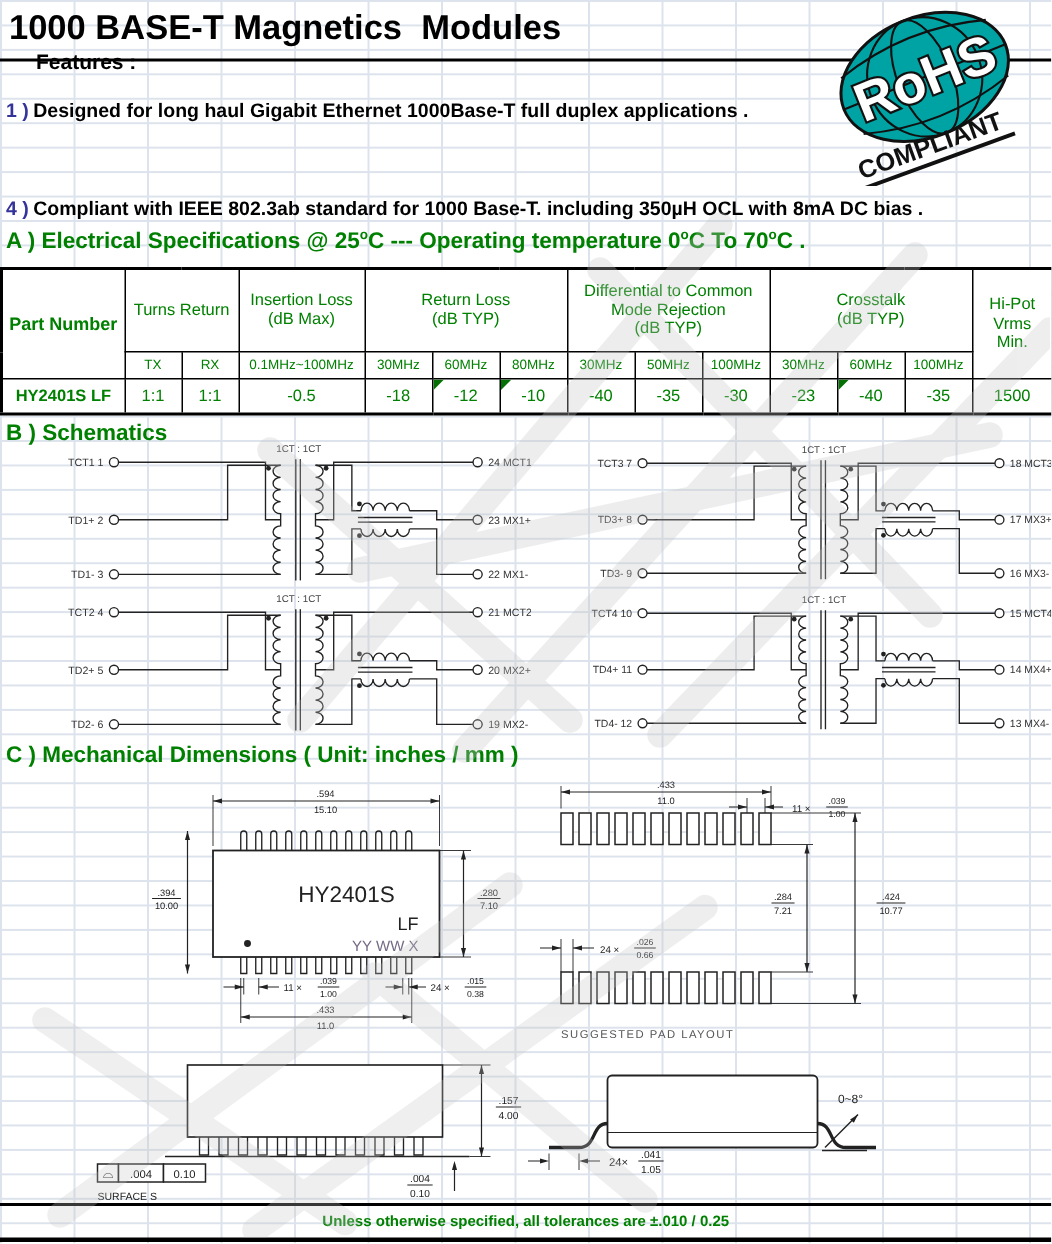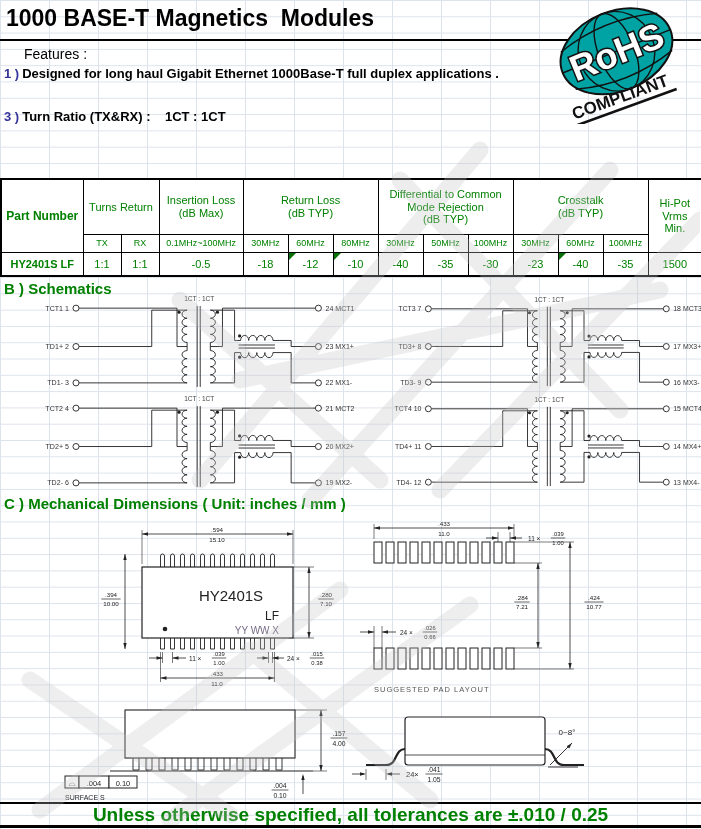--- a/index.html
+++ b/index.html
@@ -3,21 +3,21 @@
 <meta charset="utf-8">
 <style>
   html,body{margin:0;padding:0;background:#fff;}
   .page{position:relative;width:701px;height:829px;overflow:hidden;
     font-family:"Liberation Sans",sans-serif;color:#000;background:#fff;
     background-image:linear-gradient(to right,#dde3ec 1px,transparent 1px),
                      linear-gradient(to bottom,#dde3ec 1px,transparent 1px);
     background-size:49px 16.3px;}
   .title{position:absolute;left:6px;top:5px;font-size:23px;font-weight:bold;white-space:pre;}
   .title-rule{position:absolute;left:0;top:39px;width:701px;border-top:2px solid #000;}
-  .features-label{position:absolute;left:4px;top:46px;font-size:14px;font-weight:normal;padding-left:20px;}
+  .features-label{position:absolute;left:4px;top:33px;font-size:14px;font-weight:bold;padding-left:20px;}
   .feature{position:absolute;left:4px;font-size:13px;font-weight:bold;white-space:pre;}
   .feature .num{color:#333399;margin-right:3px;}
   .f1{top:66px}.f2{top:88px}.f3{top:109px}.f4{top:131px}
   .rohs{position:absolute;left:545px;top:0px;}
   .sec-heading{position:absolute;left:4px;font-size:15px;font-weight:bold;color:#008000;white-space:pre;}
   .sec-heading sup{font-size:9px;}
   #secA{top:151px}#secB{top:280px}#secC{top:495px}
   table.spec{position:absolute;left:0;top:178px;width:701px;border-collapse:collapse;table-layout:fixed;
     border:2px solid #000;background:#fff;}
   table.spec th,table.spec td{border:1px solid #000;color:#008000;text-align:center;
@@ -34,21 +34,21 @@
   .schematics{position:absolute;left:0;top:294px;width:701px;height:200px;
     display:grid;grid-template-columns:354px 347px;grid-template-rows:100px 100px;}
   .channel-svg{width:100%;height:100%;}
   .mech-top{position:absolute;left:95px;top:512px;}
   .mech-pad{position:absolute;left:338px;top:512px;}
   .mech-side{position:absolute;left:55px;top:698px;}
   .mech-end{position:absolute;left:350px;top:703px;}
   .footer{position:absolute;left:0;top:802px;width:701px;height:21px;
     border-top:2px solid #000;border-bottom:3px solid #000;
     display:flex;align-items:center;justify-content:center;
-    font-size:19px;font-weight:bold;color:#008000;}
+    font-size:10px;font-weight:bold;color:#008000;}
   .wm{position:absolute;pointer-events:none;z-index:9;}
   .wm path{stroke:#c6c6c6;stroke-width:17;stroke-linecap:round;fill:none;}
   .wm-mid{left:140px;top:80px;opacity:.30;}
   .wm-bot{left:10px;top:560px;opacity:.28;}
 </style>
 </head>
 <body>
 
 <div class="page">
 
@@ -65,38 +65,39 @@
       <path d="M160,260 L460,45"></path>
       <path d="M20,120 L220,255"></path>
       <path d="M240,90 L420,240"></path>
   </svg>
 
   <div class="title">1000 BASE-T Magnetics  Modules</div>
   <div class="title-rule"></div>
 
   <div class="features-label">Features :</div>
   <div class="feature f1"><span class="num">1 )</span><span>Designed for long haul Gigabit Ethernet 1000Base-T full duplex applications .</span></div>
-  <div class="feature f3"><span class="num">3 )</span><span>Turn Ratio (TX&amp;RX) :    1CT : 1CT</span></div>
+  <div class="feature f4"><span class="num">4 )</span><span>Compliant with IEEE 802.3ab standard for 1000 Base-T. including 350µH OCL with 8mA DC bias .</span></div>
 
   <svg class="rohs" width="152" height="124" viewBox="0 0 152 124">
     <g transform="rotate(-22 75 52)">
       <ellipse cx="72" cy="50" rx="58" ry="40" fill="#00A3A3" stroke="#111" stroke-width="2"></ellipse>
       <ellipse cx="72" cy="50" rx="38" ry="40" fill="none" stroke="#111" stroke-width="1.4"></ellipse>
       <ellipse cx="72" cy="50" rx="18" ry="40" fill="none" stroke="#111" stroke-width="1.4"></ellipse>
       <line x1="14" y1="50" x2="130" y2="50" stroke="#111" stroke-width="1.4"></line>
       <path d="M20,30 Q72,14 124,30" fill="none" stroke="#111" stroke-width="1.4"></path>
       <path d="M20,70 Q72,86 124,70" fill="none" stroke="#111" stroke-width="1.4"></path>
       <text x="72" y="63" text-anchor="middle" font-size="36" font-weight="bold" style="paint-order:stroke;stroke:#111;stroke-width:3px;fill:#fff;font-family:'Liberation Sans',sans-serif">RoHS</text>
     </g>
     <g transform="rotate(-20 75 100)">
       <text x="76" y="103" text-anchor="middle" font-size="17" font-weight="bold" fill="#111" style="font-family:'Liberation Sans',sans-serif">COMPLIANT</text>
       <line x1="20" y1="109" x2="132" y2="109" stroke="#111" stroke-width="2.6"></line>
     </g>
   </svg>
 
+  <div class="sec-heading" id="secA"><span>A ) Electrical Specifications @ 25</span><sup>o</sup><span>C --- Operating temperature 0</span><sup>o</sup><span>C To 70</span><sup>o</sup><span>C .</span></div>
 
   <table class="spec">
     <colgroup>
       <col style="width:82px">
         <col style="width:38px">
         <col style="width:38px">
         <col style="width:84px">
       <col style="width:45px">
         <col style="width:45px">
         <col style="width:45px">

